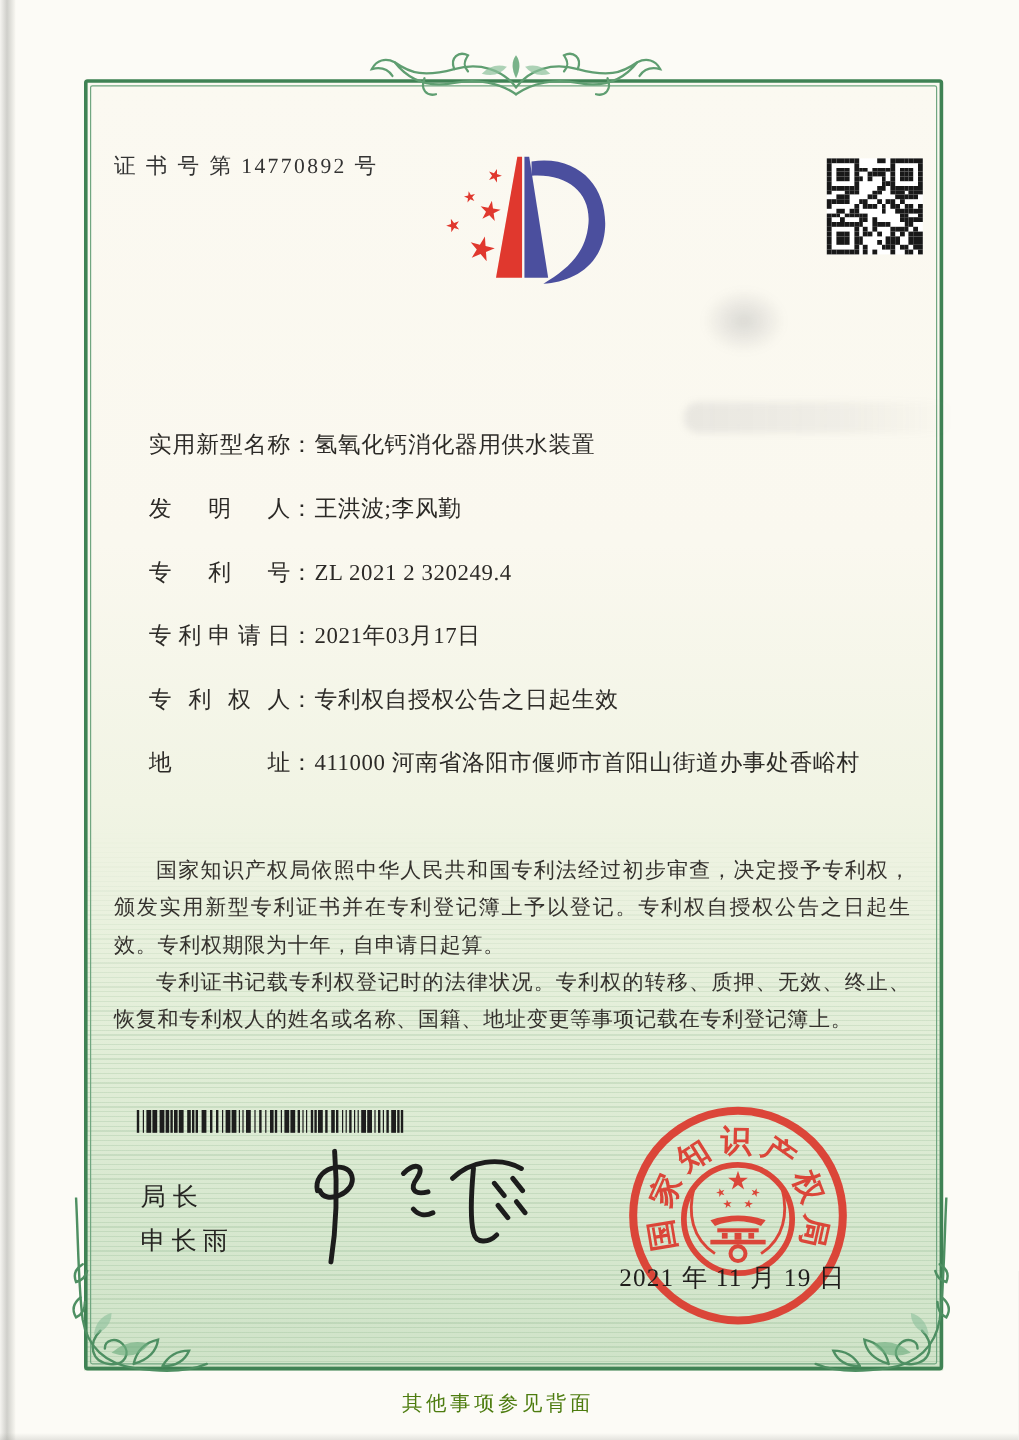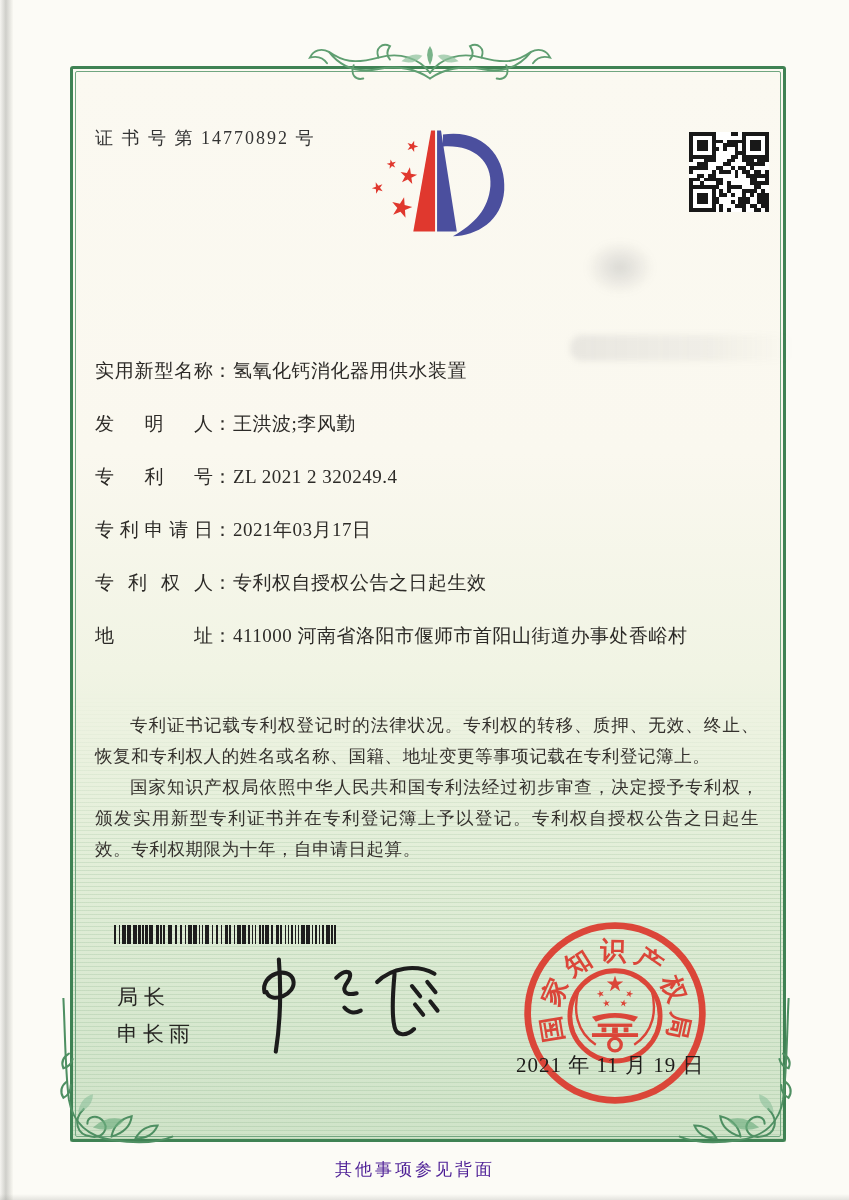--- a/index.html
+++ b/index.html
@@ -22,39 +22,39 @@
         border:1px solid #70a680;border-radius:2px;}
   
   .cert-no{position:absolute;left:95px;top:126px;font-size:18px;letter-spacing:2px;color:#333;}
   .logo{position:absolute;left:356px;top:124px;width:168px;height:118px;}
   .qr{position:absolute;left:689px;top:132px;width:80px;height:80px;background:#fff;}
   .qr b{position:absolute;width:3.9px;height:3.9px;background:#181818;}
   .title{position:absolute;left:77px;top:258px;width:716px;text-align:center;
         font-size:41px;font-weight:bold;letter-spacing:11px;color:#1d1b19;}
   
   .row{position:absolute;left:95px;font-size:19px;white-space:nowrap;color:#2c2a27;}
-  .flabel{display:inline-block;width:118px;text-align:justify;text-align-last:justify;}
+  .flabel{display:inline-block;width:118px;text-align:justify;text-align-last:justify;margin-left:29px;}
   .fcolon{display:inline-block;width:20px;}
   .fvalue{letter-spacing:.5px;}
   .g2{position:absolute;left:360px;top:0;white-space:nowrap;}
   .g2 .flabel{width:100px;}
   
   .paras{position:absolute;left:95px;top:710px;width:664px;font-size:17.5px;line-height:31px;
         letter-spacing:.6px;color:#34312d;text-align:justify;}
   .paras p{margin:0;text-indent:2em;}
   
   .barcode{position:absolute;left:114px;top:925px;width:224px;height:19px;}
   .barcode b{position:absolute;top:0;bottom:0;background:#1d1d1d;}
   .officer-title{position:absolute;left:117px;top:983px;font-size:21px;letter-spacing:6px;color:#262522;}
   .officer-name{position:absolute;left:117px;top:1020px;font-size:21px;letter-spacing:5px;color:#262522;}
   .signature{position:absolute;left:242px;top:950px;width:215px;height:110px;z-index:4;}
   .seal{position:absolute;left:519px;top:917px;width:192px;height:192px;z-index:5;opacity:.92;}
   .seal-date{position:absolute;left:516px;top:1051px;font-size:21px;letter-spacing:1px;color:#1e1d1b;z-index:6;}
   .page-no{position:absolute;left:65px;top:1105px;width:700px;text-align:center;font-size:16px;letter-spacing:2px;color:#33312d;}
-  .back-note{position:absolute;left:0;top:1158px;width:830px;text-align:center;font-size:17px;letter-spacing:3px;color:#4c1d95;}
+  .back-note{position:absolute;left:0;top:1158px;width:830px;text-align:center;font-size:17px;letter-spacing:3px;color:#4d7c0f;}
   
   .ornament-top{position:absolute;left:287px;top:40px;width:286px;height:58px;z-index:2;}
   .corner{position:absolute;width:120px;height:148px;z-index:2;}
   .corner-left{left:56px;top:998px;}
   .corner-right{left:676px;top:998px;transform:scaleX(-1);}
   
   .smudge{position:absolute;filter:blur(3px);}
   .smudge1{left:585px;top:240px;width:70px;height:55px;
         background:radial-gradient(ellipse at center,rgba(95,95,105,.20),rgba(95,95,105,0) 70%);}
   .smudge2{left:570px;top:335px;width:225px;height:26px;
@@ -398,22 +398,22 @@
     <span class="flabel">专利申请日</span><span class="fcolon">：</span><span class="fvalue">2021年03月17日</span>
   </div>
   <div class="row" style="top:570px">
     <span class="flabel">专利权人</span><span class="fcolon">：</span><span class="fvalue">专利权自授权公告之日起生效</span>
   </div>
   <div class="row" style="top:623px">
     <span class="flabel">地址</span><span class="fcolon">：</span><span class="fvalue">411000 河南省洛阳市偃师市首阳山街道办事处香峪村</span>
   </div>
 
   <div class="paras">
+    <p>国家知识产权局依照中华人民共和国专利法经过初步审查，决定授予专利权，颁发实用新型专利证书并在专利登记簿上予以登记。专利权自授权公告之日起生效。专利权期限为十年，自申请日起算。</p>
     <p>专利证书记载专利权登记时的法律状况。专利权的转移、质押、无效、终止、恢复和专利权人的姓名或名称、国籍、地址变更等事项记载在专利登记簿上。</p>
-    <p>国家知识产权局依照中华人民共和国专利法经过初步审查，决定授予专利权，颁发实用新型专利证书并在专利登记簿上予以登记。专利权自授权公告之日起生效。专利权期限为十年，自申请日起算。</p>
   </div>
 
   <div class="barcode">
       <b style="left:0.0px;width:1.5px"></b>
       <b style="left:4.5px;width:1.5px"></b>
       <b style="left:7.5px;width:4px"></b>
       <b style="left:13.0px;width:4px"></b>
       <b style="left:18.5px;width:4px"></b>
       <b style="left:24.0px;width:2.5px"></b>
       <b style="left:28.0px;width:1.5px"></b>

